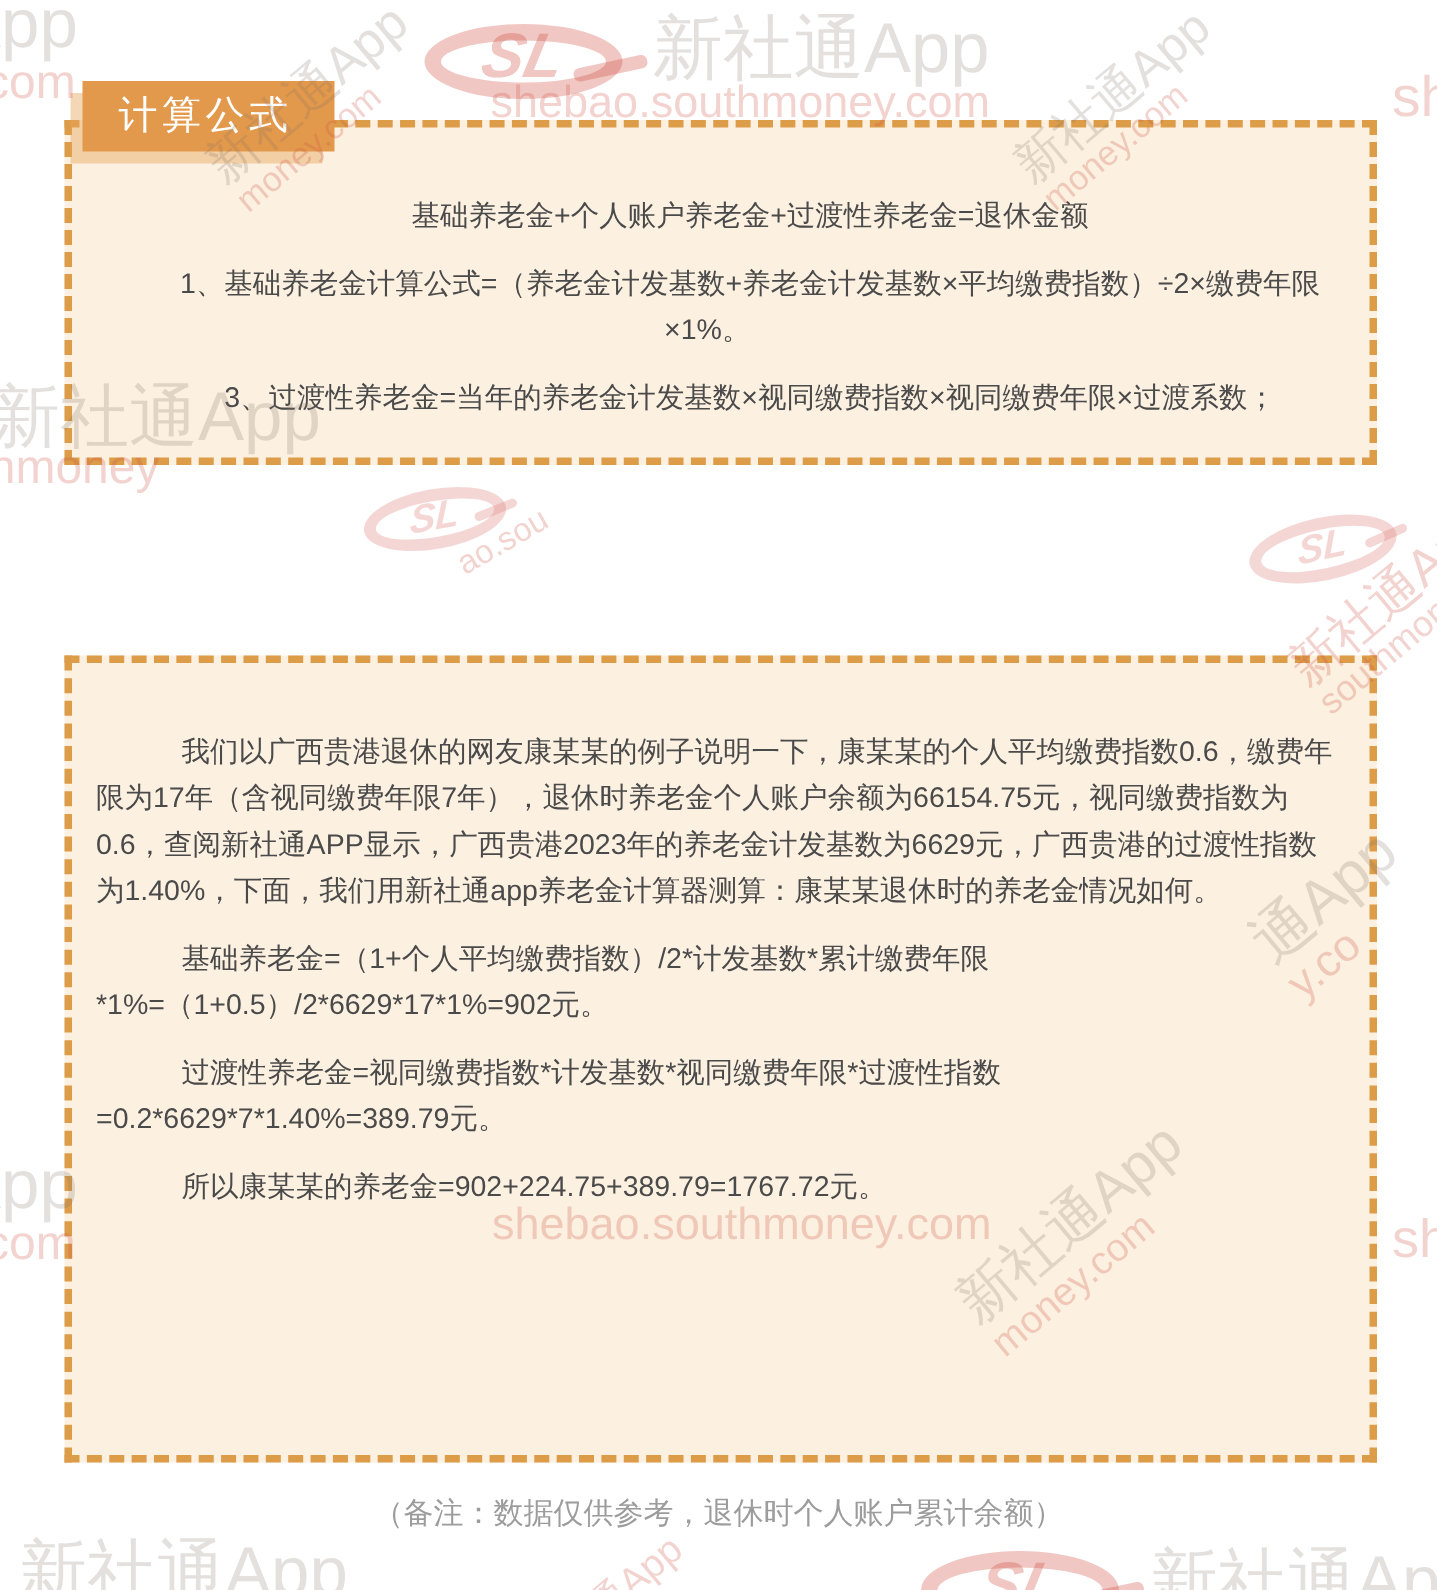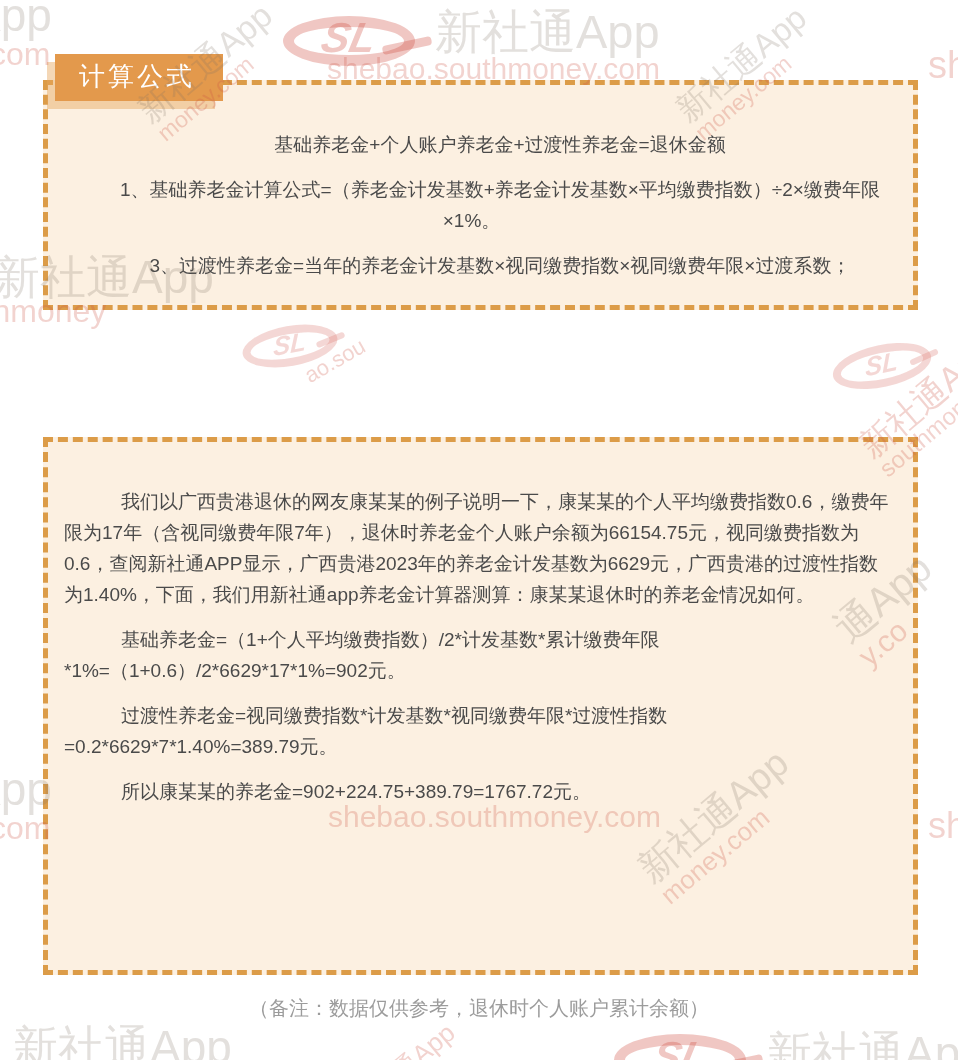--- a/index.html
+++ b/index.html
@@ -133,21 +133,21 @@
   <div class="badge" style="left:55px;top:54px;text-align:right;">计算公式</div>
   <div class="box" style="top:80px;height:230px;text-align:center;">
     <p>基础养老金+个人账户养老金+过渡性养老金=退休金额</p>
     <p>1、基础养老金计算公式=（养老金计发基数+养老金计发基数×平均缴费指数）÷2×缴费年限×1%。</p>
     <p>3、过渡性养老金=当年的养老金计发基数×视同缴费指数×视同缴费年限×过渡系数；</p>
   </div>
 
   <div class="box" style="top:437px;height:538px;padding-left:16px;">
     <p>我们以广西贵港退休的网友康某某的例子说明一下，康某某的个人平均缴费指数0.6，缴费年限为17年（含视同缴费年限7年），退休时养老金个人账户余额为66154.75元，视同缴费指数为0.6，查阅新社通APP显示，广西贵港2023年的养老金计发基数为6629元，广西贵港的过渡性指数为1.40%，下面，我们用新社通app养老金计算器测算：康某某退休时的养老金情况如何。</p>
     <p>基础养老金=（1+个人平均缴费指数）/2*计发基数*累计缴费年限
-*1%=（1+0.6）/2*6629*17*1%=902元。</p>
+*1%=（1+0.5）/2*6629*17*1%=902元。</p>
     <p>过渡性养老金=视同缴费指数*计发基数*视同缴费年限*过渡性指数
 =0.2*6629*7*1.40%=389.79元。</p>
     <p>所以康某某的养老金=902+224.75+389.79=1767.72元。</p>
   </div>
 
   <div class="footer-note">（备注：数据仅供参考，退休时个人账户累计余额）</div>
 
 </div>
 
 </body></html>

